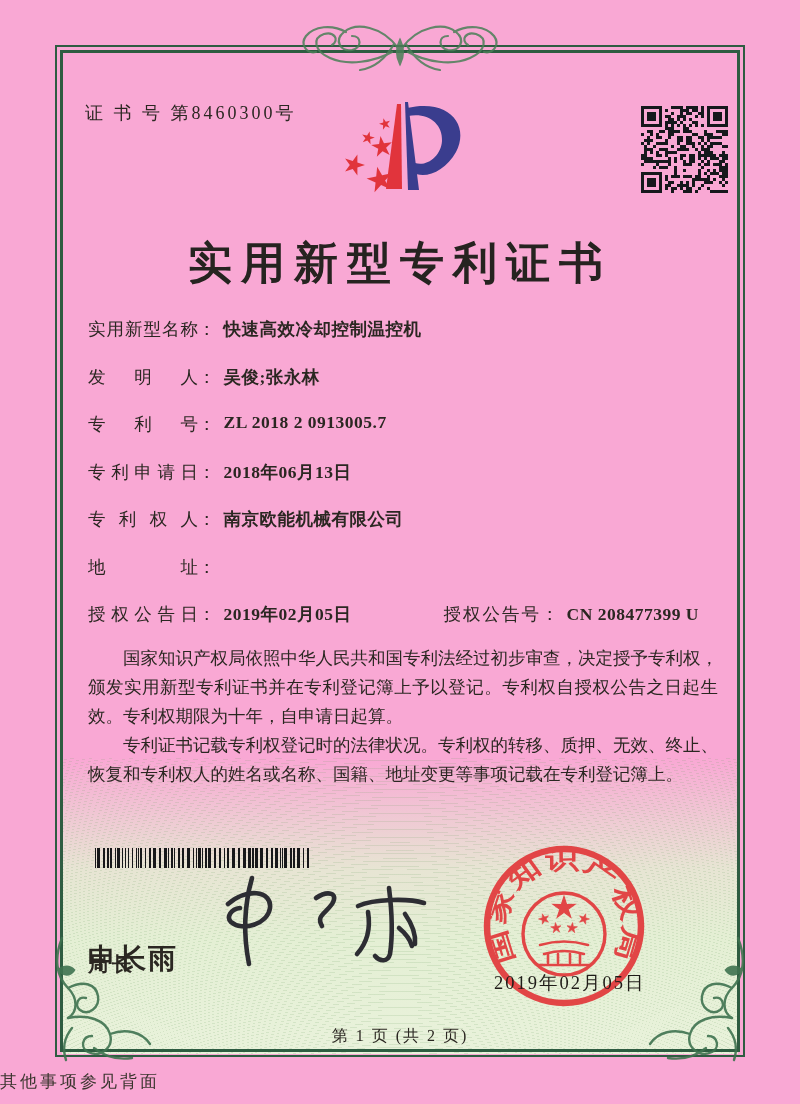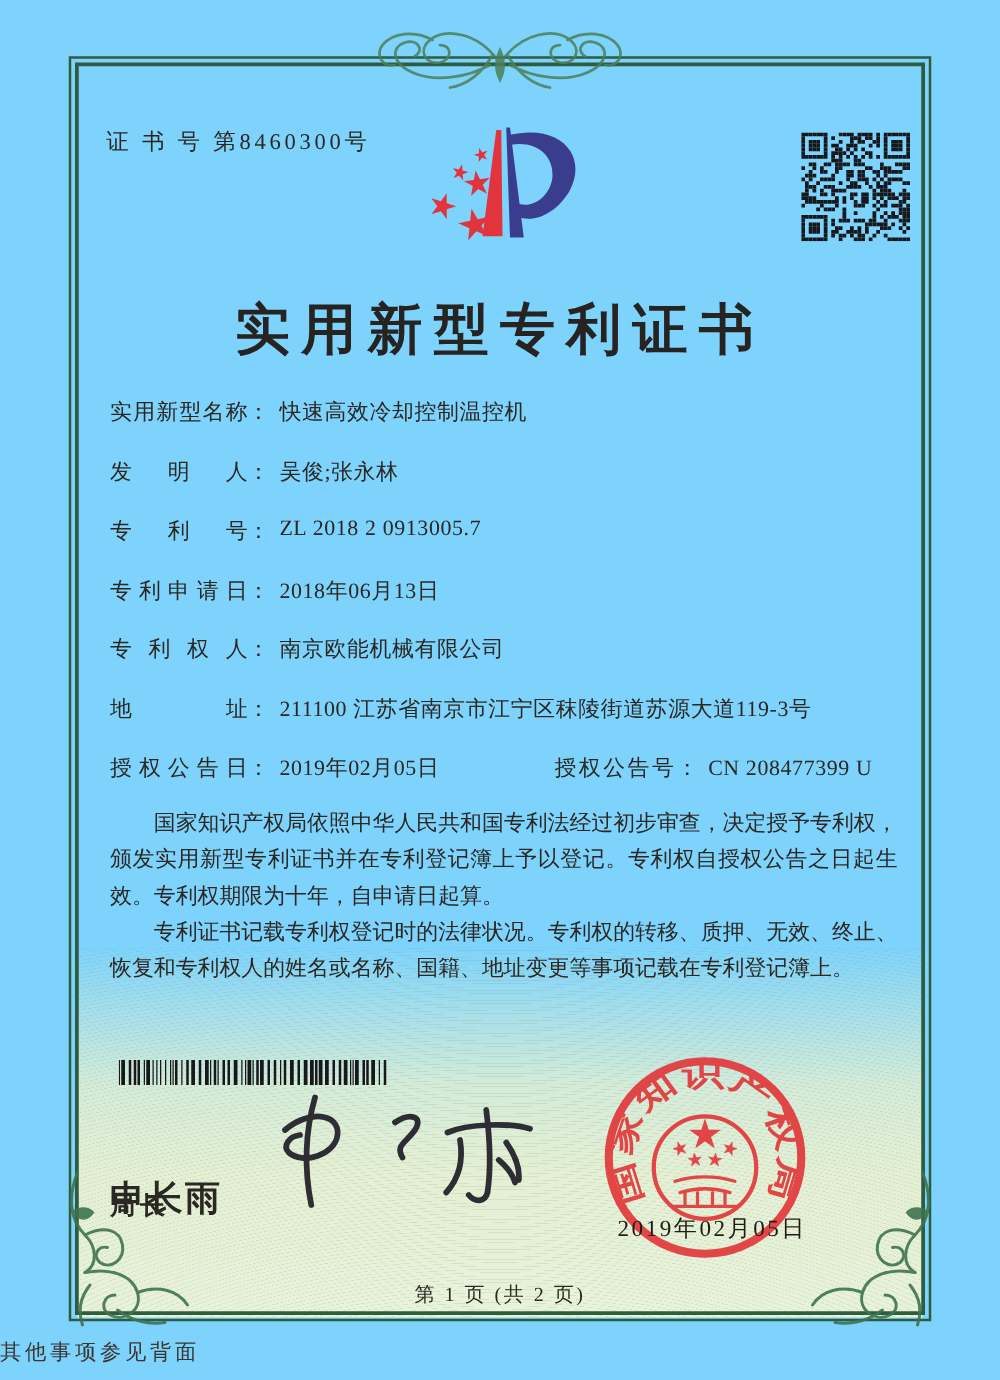--- a/index.html
+++ b/index.html
@@ -1,17 +1,17 @@
 <!DOCTYPE html>
 <html><head>
 <meta charset="utf-8">
 <style>
   html,body{margin:0;padding:0;background:#d8d8d2;}
   .cert{position:relative;width:800px;height:1104px;margin:0 auto;overflow:hidden;
-        background:#7dd3fc;font-family:"Liberation Serif","DejaVu Serif",serif;color:#2b2722;}
+        background:#f9a8d4;font-family:"Liberation Serif","DejaVu Serif",serif;color:#2b2722;}
   
   .green-zone{position:absolute;left:62px;right:62px;top:758px;bottom:50px;z-index:1;
         background:linear-gradient(180deg,rgba(231,241,216,0) 0,rgba(228,239,211,.85) 110px,#e4efd4 180px,#e9f2db 100%);}
   .green-zone::before{content:"";position:absolute;inset:0;
         background:repeating-radial-gradient(1400px 620px at 50% 140%,rgba(105,158,96,.16) 0 1px,transparent 1px 6px);}
   
   .frame{position:absolute;left:55px;top:45px;right:55px;bottom:47px;z-index:2;
         border:2px solid #2e5c41;pointer-events:none;}
   .frame::before{content:"";position:absolute;inset:3px;border:3px solid #2e5c41;}
   .ornament{position:absolute;z-index:3;}
@@ -20,21 +20,21 @@
   .corner-br{right:44px;top:936px;transform:scaleX(-1);}
   .cert-no{position:absolute;left:85px;top:101px;z-index:4;font-size:18px;letter-spacing:3px;}
   .logo{position:absolute;left:328px;top:92px;z-index:4;}
   .qr{position:absolute;left:641px;top:106px;z-index:4;}
   .title{position:absolute;left:0;right:0;top:218px;z-index:4;margin:16px;text-align:center;
         font-size:44px;font-weight:600;letter-spacing:9px;color:#262320;}
   .fields{position:absolute;left:88px;top:317px;width:650px;z-index:4;font-size:17.5px;}
   .frow{height:47.5px;display:flex;align-items:flex-start;white-space:nowrap;}
   .flabel{display:inline-block;width:110px;text-align:justify;text-align-last:justify;}
   .fcolon{margin-right:8px;}
-  .fvalue{letter-spacing:.5px;}
+  .fvalue{letter-spacing:.5px;font-weight:bold;}
   .fpair2{margin-left:92px;}
   .fpair2 .flabel2{letter-spacing:2px;}
   .paras{position:absolute;left:88px;top:644px;width:630px;z-index:4;font-size:17.5px;line-height:29px;
         text-align:justify;}
   .paras p{margin:0;text-indent:2em;}
   .barcode{position:absolute;left:95px;top:848px;z-index:4;}
   .sig-role{position:absolute;left:88px;top:903px;z-index:4;font-family:"Liberation Sans","DejaVu Sans",sans-serif;
         font-size:20px;font-weight:600;letter-spacing:4px;margin-top:48px;}
   .sig-name{position:absolute;left:88px;top:940px;z-index:4;font-family:"Liberation Sans","DejaVu Sans",sans-serif;
         font-size:28px;font-weight:600;letter-spacing:2px;}
@@ -541,21 +541,20 @@
         <span class="fvalue">2018年06月13日</span>
       </div>
       <div class="frow">
         <span class="flabel">专利权人</span>
         <span class="fcolon">：</span>
         <span class="fvalue">南京欧能机械有限公司</span>
       </div>
       <div class="frow">
         <span class="flabel">地址</span>
         <span class="fcolon">：</span>
-        <span class="fvalue">211100 江苏省南京市江宁区秣陵街道苏源大道119-3号</span>
       </div>
       <div class="frow">
         <span class="flabel">授权公告日</span>
         <span class="fcolon">：</span>
         <span class="fvalue">2019年02月05日</span>
         <span class="fpair2"><span class="flabel2">授权公告号</span><span class="fcolon">：</span><span class="fvalue">CN 208477399 U</span></span>
       </div>
     </div>
 
   <div class="paras">

